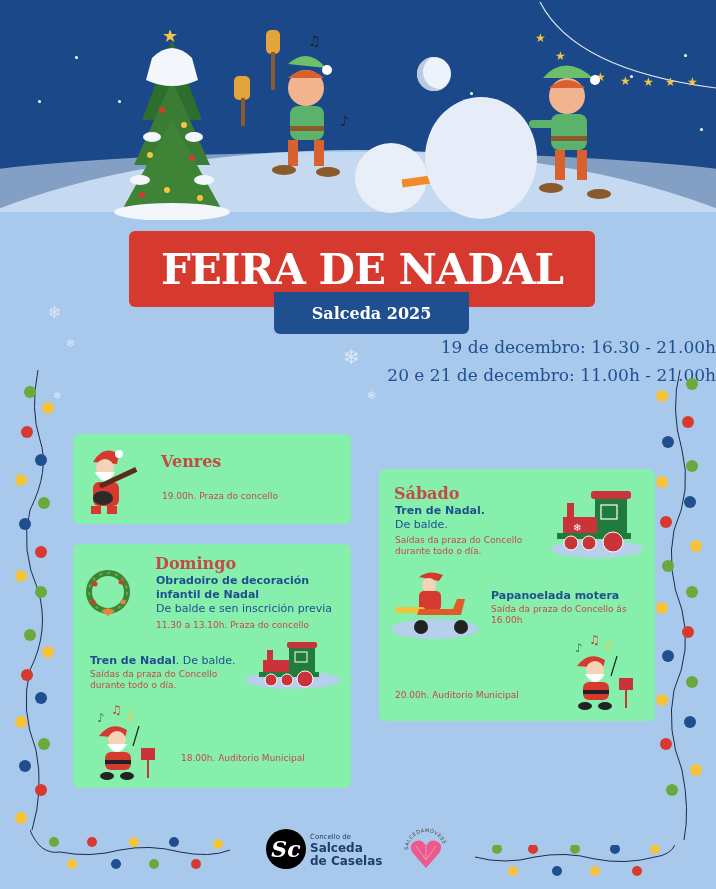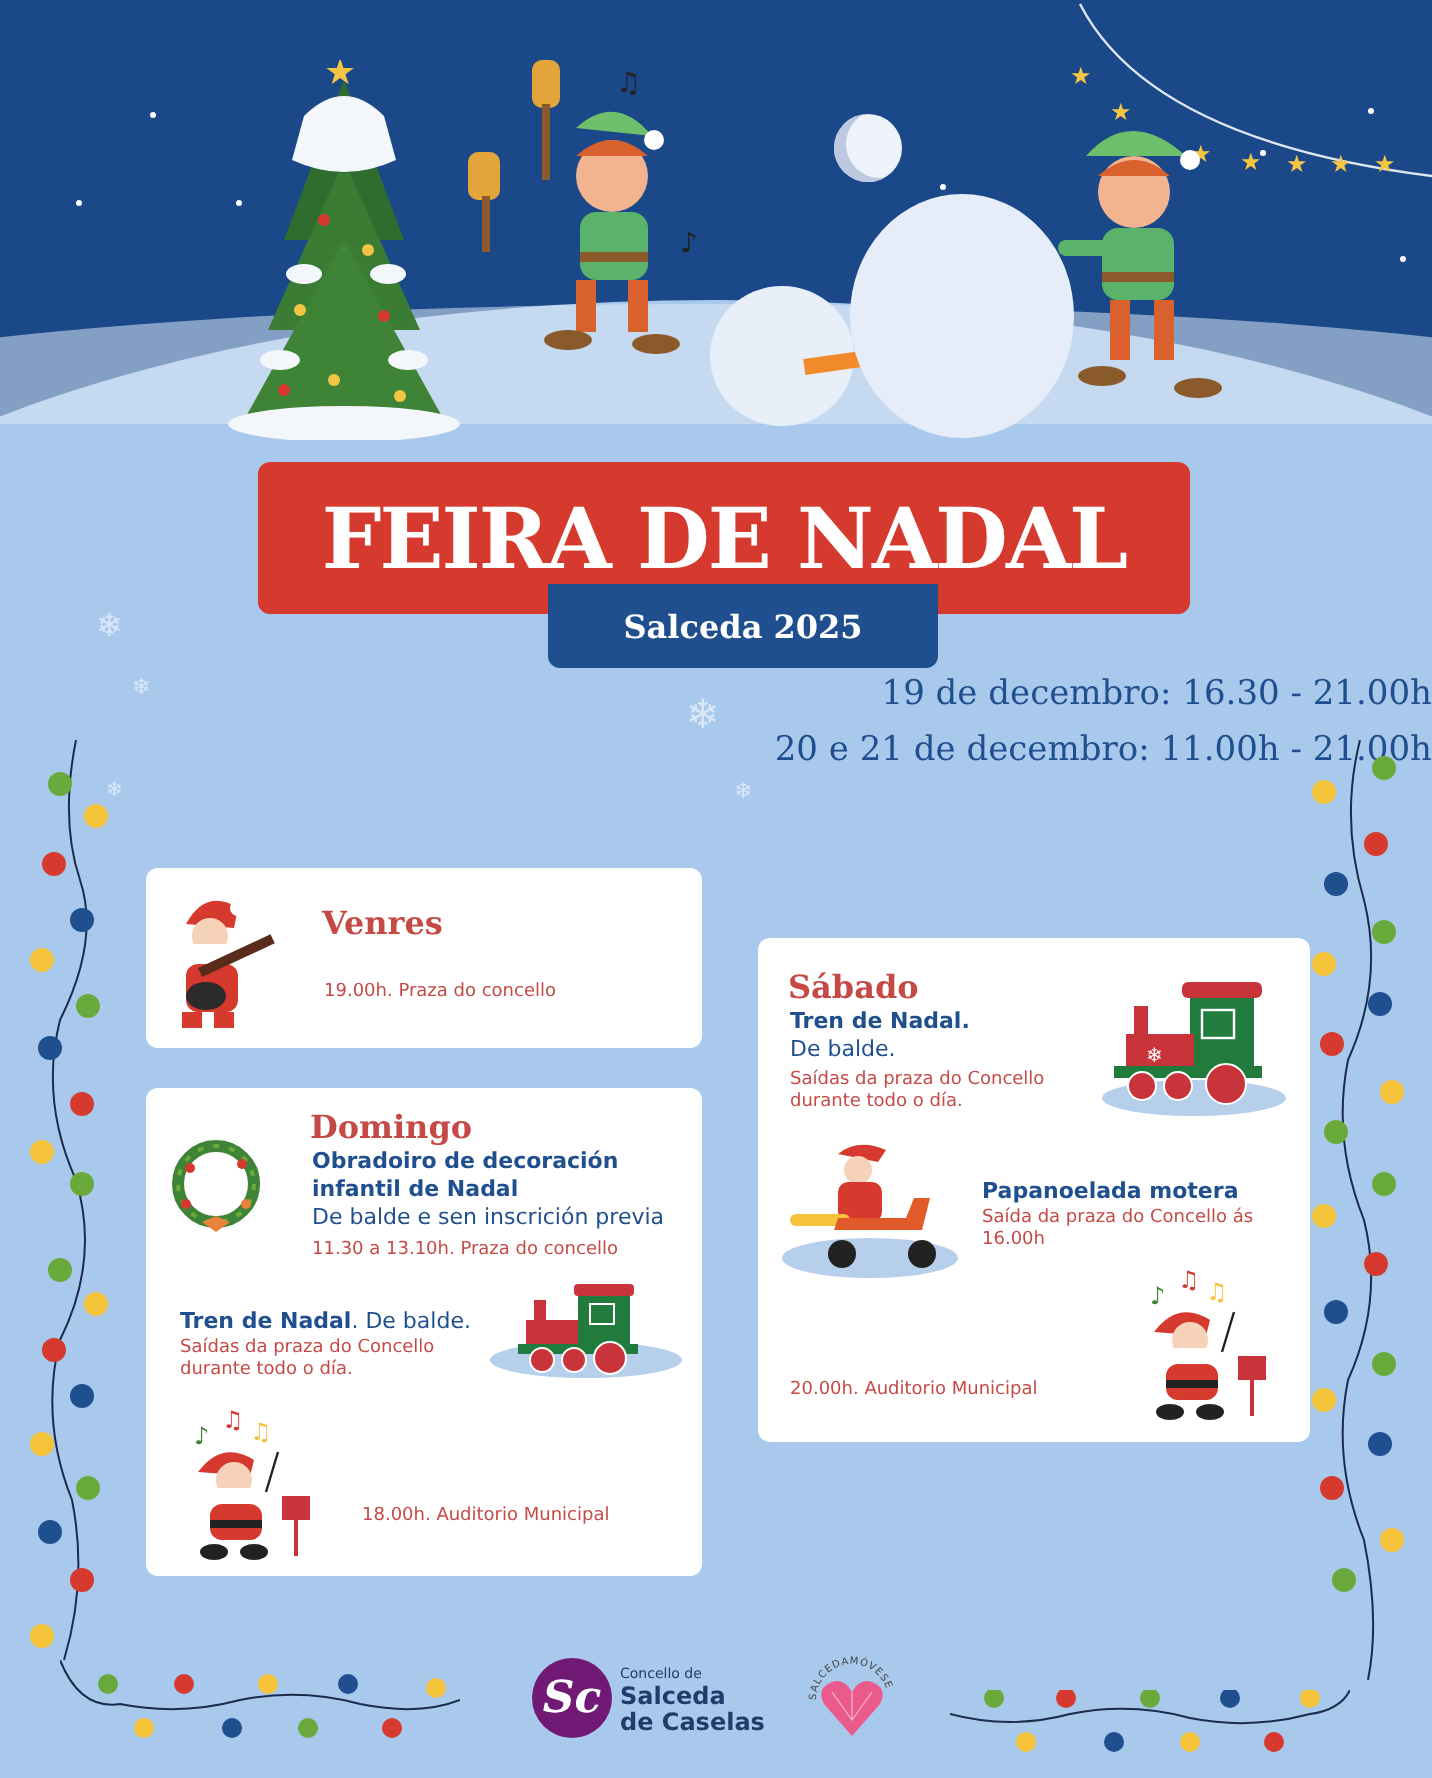--- a/index.html
+++ b/index.html
@@ -19,28 +19,28 @@
   .elf { position: absolute; }
 
   .lights-string { position: absolute; }
 
   .title-box { position: absolute; left: 129px; top: 231px; width: 466px; height: 76px; background: #d63a2f; border-radius: 6px; display: flex; align-items: center; justify-content: center; }
   .title-text { font-family: "DejaVu Serif", serif; font-weight: bold; color: #fff; font-size: 42px; letter-spacing: -1px; }
   .subtitle-box { position: absolute; left: 274px; top: 292px; width: 195px; height: 42px; background: #1f4f8f; border-radius: 0 0 6px 6px; display: flex; align-items: center; justify-content: center; }
   .subtitle-text { font-family: "DejaVu Serif", serif; font-weight: bold; color: #fff; font-size: 16px; }
   .dates { position: absolute; left: 0; width: 716px; text-align: right; font-family: "DejaVu Serif", serif; color: #1f4f8f; font-size: 17px; }
 
-  .card { position: absolute; background: #ffffff; border-radius: 6px; }
+  .card { position: absolute; background: #86efac; border-radius: 6px; }
   .day { font-family: "DejaVu Serif", serif; font-weight: bold; color: #c54a45; font-size: 16px; }
   .ev-title { font-weight: bold; color: #1f4f8f; font-size: 11px; line-height: 14px; }
   .ev-plain { color: #1f4f8f; font-size: 11px; line-height: 14px; }
   .ev-info { color: #c54a45; font-size: 9px; line-height: 11px; }
   .abs { position: absolute; }
 
-  .logo-sc { position: absolute; left: 266px; top: 829px; width: 40px; height: 40px; border-radius: 50%; background: #701a75; color: #fff; font-family: "DejaVu Serif", serif; font-weight: bold; font-style: italic; font-size: 22px; display: flex; align-items: center; justify-content: center; }
+  .logo-sc { position: absolute; left: 266px; top: 829px; width: 40px; height: 40px; border-radius: 50%; background: #000000; color: #fff; font-family: "DejaVu Serif", serif; font-weight: bold; font-style: italic; font-size: 22px; display: flex; align-items: center; justify-content: center; }
   .logo-small { position: absolute; left: 310px; top: 833px; font-size: 7px; color: #1f3d6a; }
   .logo-big { position: absolute; left: 310px; font-weight: bold; font-size: 12px; color: #1f3d6a; line-height: 12px; }
   .heart-logo { position: absolute; left: 400px; top: 824px; width: 52px; height: 52px; }
   .flake { position: absolute; color: #e8f0fb; font-size: 16px; opacity: .8; }
 </style>
 </head>
 <body>
 
 <div class="sky">
   <span class="star-dot" style="left:75px;top:56px"></span>

